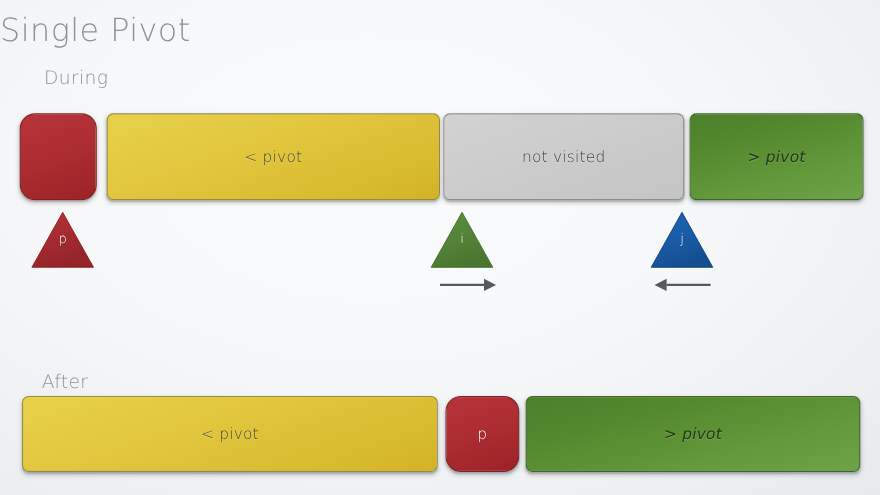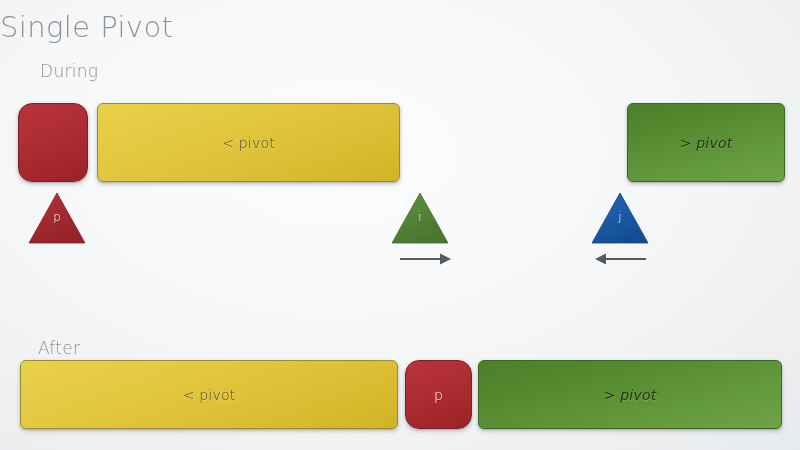--- a/index.html
+++ b/index.html
@@ -138,20 +138,21 @@
 <div id="slide">
 
   <div class="title">Single Pivot</div>
 
   <div class="section-label" id="label-during">During</div>
 
   <div class="bar bar-red" id="bar-pivot-block"></div>
 
   <div class="bar bar-yellow" id="bar-less-during">&lt; pivot</div>
 
+  <div class="bar bar-gray" id="bar-not-visited">not visited</div>
 
   <div class="bar bar-green" id="bar-greater-during">&gt; pivot</div>
 
   <div class="marker" id="marker-p">
     <svg width="62" height="56" viewBox="0 0 62 56">
       <defs>
         <linearGradient id="gp" x1="0" y1="0" x2="0.45" y2="1">
           <stop offset="0%" stop-color="#b5333a"></stop>
           <stop offset="55%" stop-color="#a52a30"></stop>
           <stop offset="100%" stop-color="#93242a"></stop>

